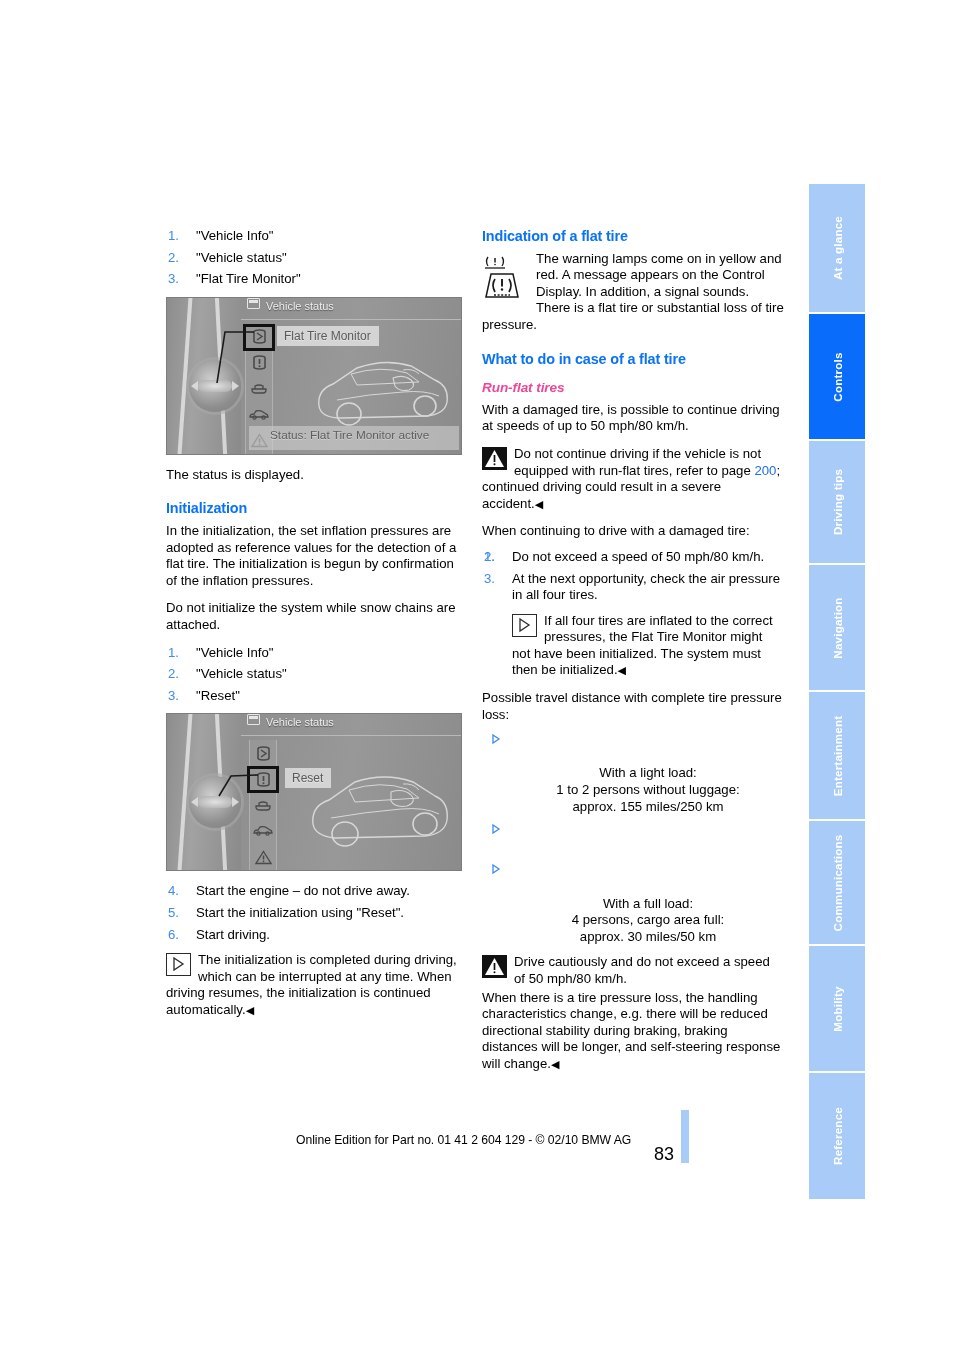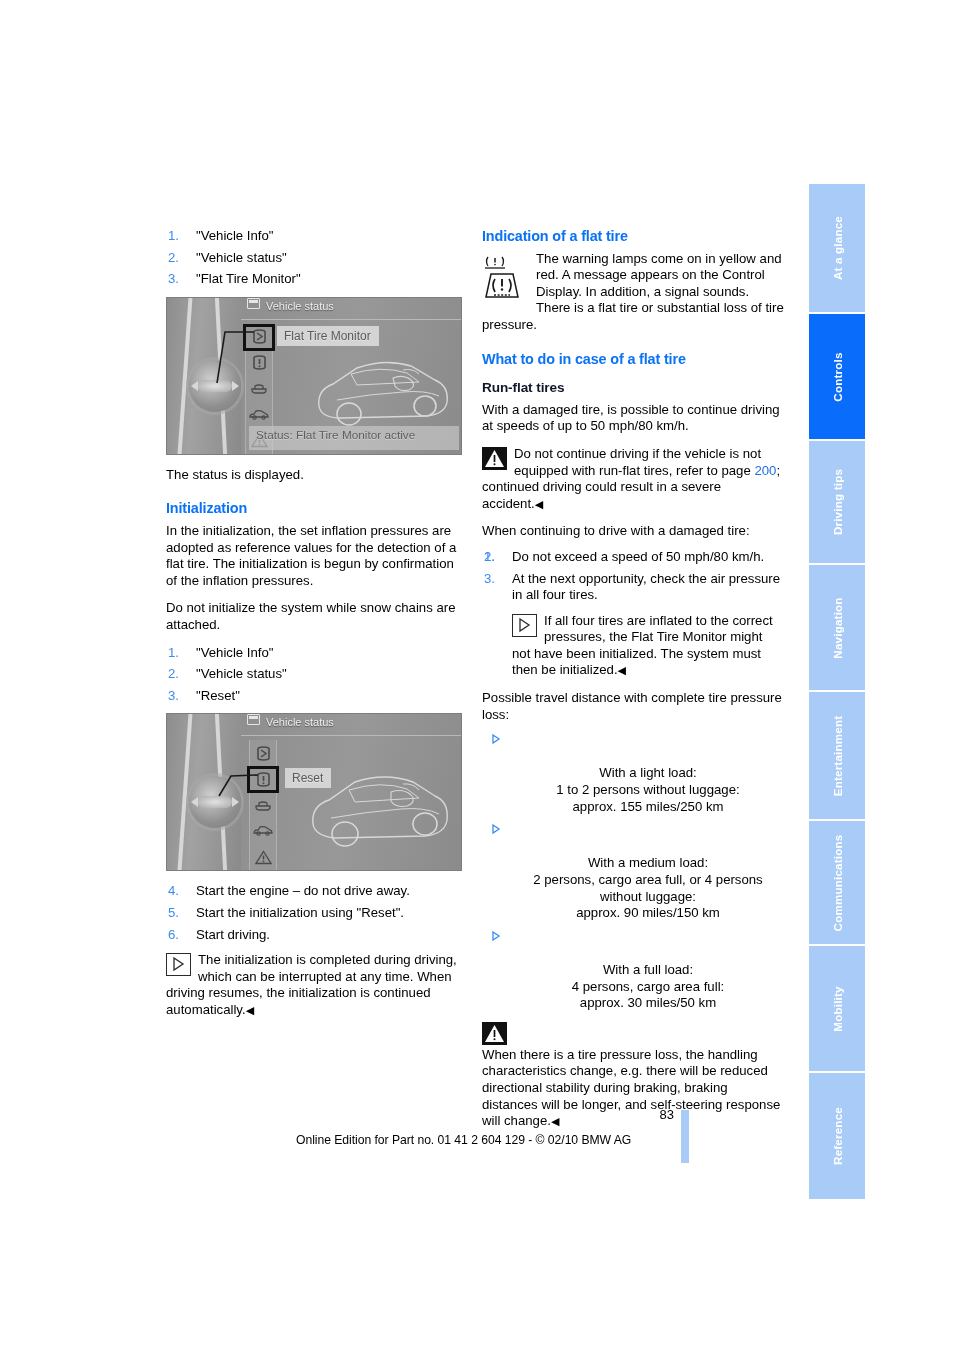--- a/index.html
+++ b/index.html
@@ -33,25 +33,26 @@
   h2.head {
     color: #0a72f5;
     font-size: 14.4px;
     font-weight: bold;
     margin: 17px 0 6px 0;
     letter-spacing: -0.15px;
   }
   h2.head.first { margin-top: 0; }
 
   h3.subhead {
-    color: #0f172a;
+    color: #ec4899;
     font-size: 13.6px;
     font-weight: bold;
     margin: 13px 0 5px 0;
     letter-spacing: -0.1px;
+    font-style: italic;
   }
 
   
   ol.steps { margin: 0 0 9px 0; padding: 0; list-style: none; }
   ol.steps li {
     position: relative;
     padding-left: 30px;
     margin-bottom: 5px;
   }
   ol.steps li .num {
@@ -188,21 +189,21 @@
     background: rgba(228,228,228,.80);
     color: #5a5a5a; font-size: 12px;
     text-shadow: 0 1px 0 rgba(255,255,255,.4);
     white-space: nowrap;
   }
   .idrive .car { position: absolute; opacity: .95; }
   .idrive .statusbar {
     position: absolute; left: 82px; right: 2px; bottom: 4px; height: 24px;
     background: rgba(205,205,205,.62);
     color: #5e5e5e; font-size: 11.8px; line-height: 19px;
-    padding-left: 7px;
+    padding-left: 21px;
     text-shadow: 0 1px 0 rgba(255,255,255,.35);
   }
 
   
   .tabs {
     position: absolute; left: 809px; top: 184px;
     width: 56px;
   }
   .tab {
     width: 56px;
@@ -215,22 +216,22 @@
     position: absolute;
     left: 50%; top: 50%;
     transform: translate(-50%,-50%) rotate(-90deg);
     white-space: nowrap;
     font-size: 11.6px;
     font-weight: bold;
     letter-spacing: .2px;
   }
   .tab.active { background: #0a6cfb; }
   .pagenum {
-    position: absolute; right: 280px; top: 1107px;
-    font-size: 13px;
+    position: absolute; right: 280px; top: 1144px;
+    font-size: 18px;
   }
   .footline {
     position: absolute; left: 296px; top: 1133px;
     font-size: 12.2px;
     letter-spacing: -0.05px;
   }
   .footbar {
     position: absolute; left: 681px; top: 1110px;
     width: 8px; height: 53px;
     background: #a8cbf7;
@@ -530,23 +531,20 @@
         <span>With a light load:
 1 to 2 persons without luggage:
 approx. 155 miles/250 km</span>
       </li>
       <li>
         <span class="bullet">
           <svg width="10" height="12" viewBox="0 0 10 12">
               <path d="M2 2 L8 6 L2 10 Z" fill="none" stroke="#3d8bf2" stroke-width="1.3"></path>
             </svg>
         </span>
-        <span>With a medium load:
-2 persons, cargo area full, or 4 persons without luggage:
-approx. 90 miles/150 km</span>
       </li>
       <li>
         <span class="bullet">
           <svg width="10" height="12" viewBox="0 0 10 12">
               <path d="M2 2 L8 6 L2 10 Z" fill="none" stroke="#3d8bf2" stroke-width="1.3"></path>
             </svg>
         </span>
         <span>With a full load:
 4 persons, cargo area full:
 approx. 30 miles/50 km</span>
@@ -556,20 +554,21 @@
     <div class="notice" style="margin-bottom:2px;">
       <div class="ico">
         <div class="sq-warn">
           <svg width="25" height="23" viewBox="0 0 25 23" style="position:absolute;left:0;top:0;">
             <path d="M12.5 3 L22 20 L3 20 Z" fill="#ffffff"></path>
             <path d="M12.5 8 L12.5 15" stroke="#111" stroke-width="1.7"></path>
             <circle cx="12.5" cy="17.3" r="1" fill="#111"></circle>
           </svg>
         </div>
       </div>
+      <span class="txt">Drive cautiously and do not exceed a speed of 50 mph/80 km/h.</span>
     </div>
 
     <p class="body"><span>When there is a tire pressure loss, the handling characteristics change, e.g. there will be reduced directional stability during braking, braking distances will be longer, and self-steering response will change.</span><span class="end-mark">◀</span></p>
 
   </div>
 
   <div class="tabs">
     <div class="tab" style="height:128px;">
       <span class="lbl">At a glance</span>
     </div>

